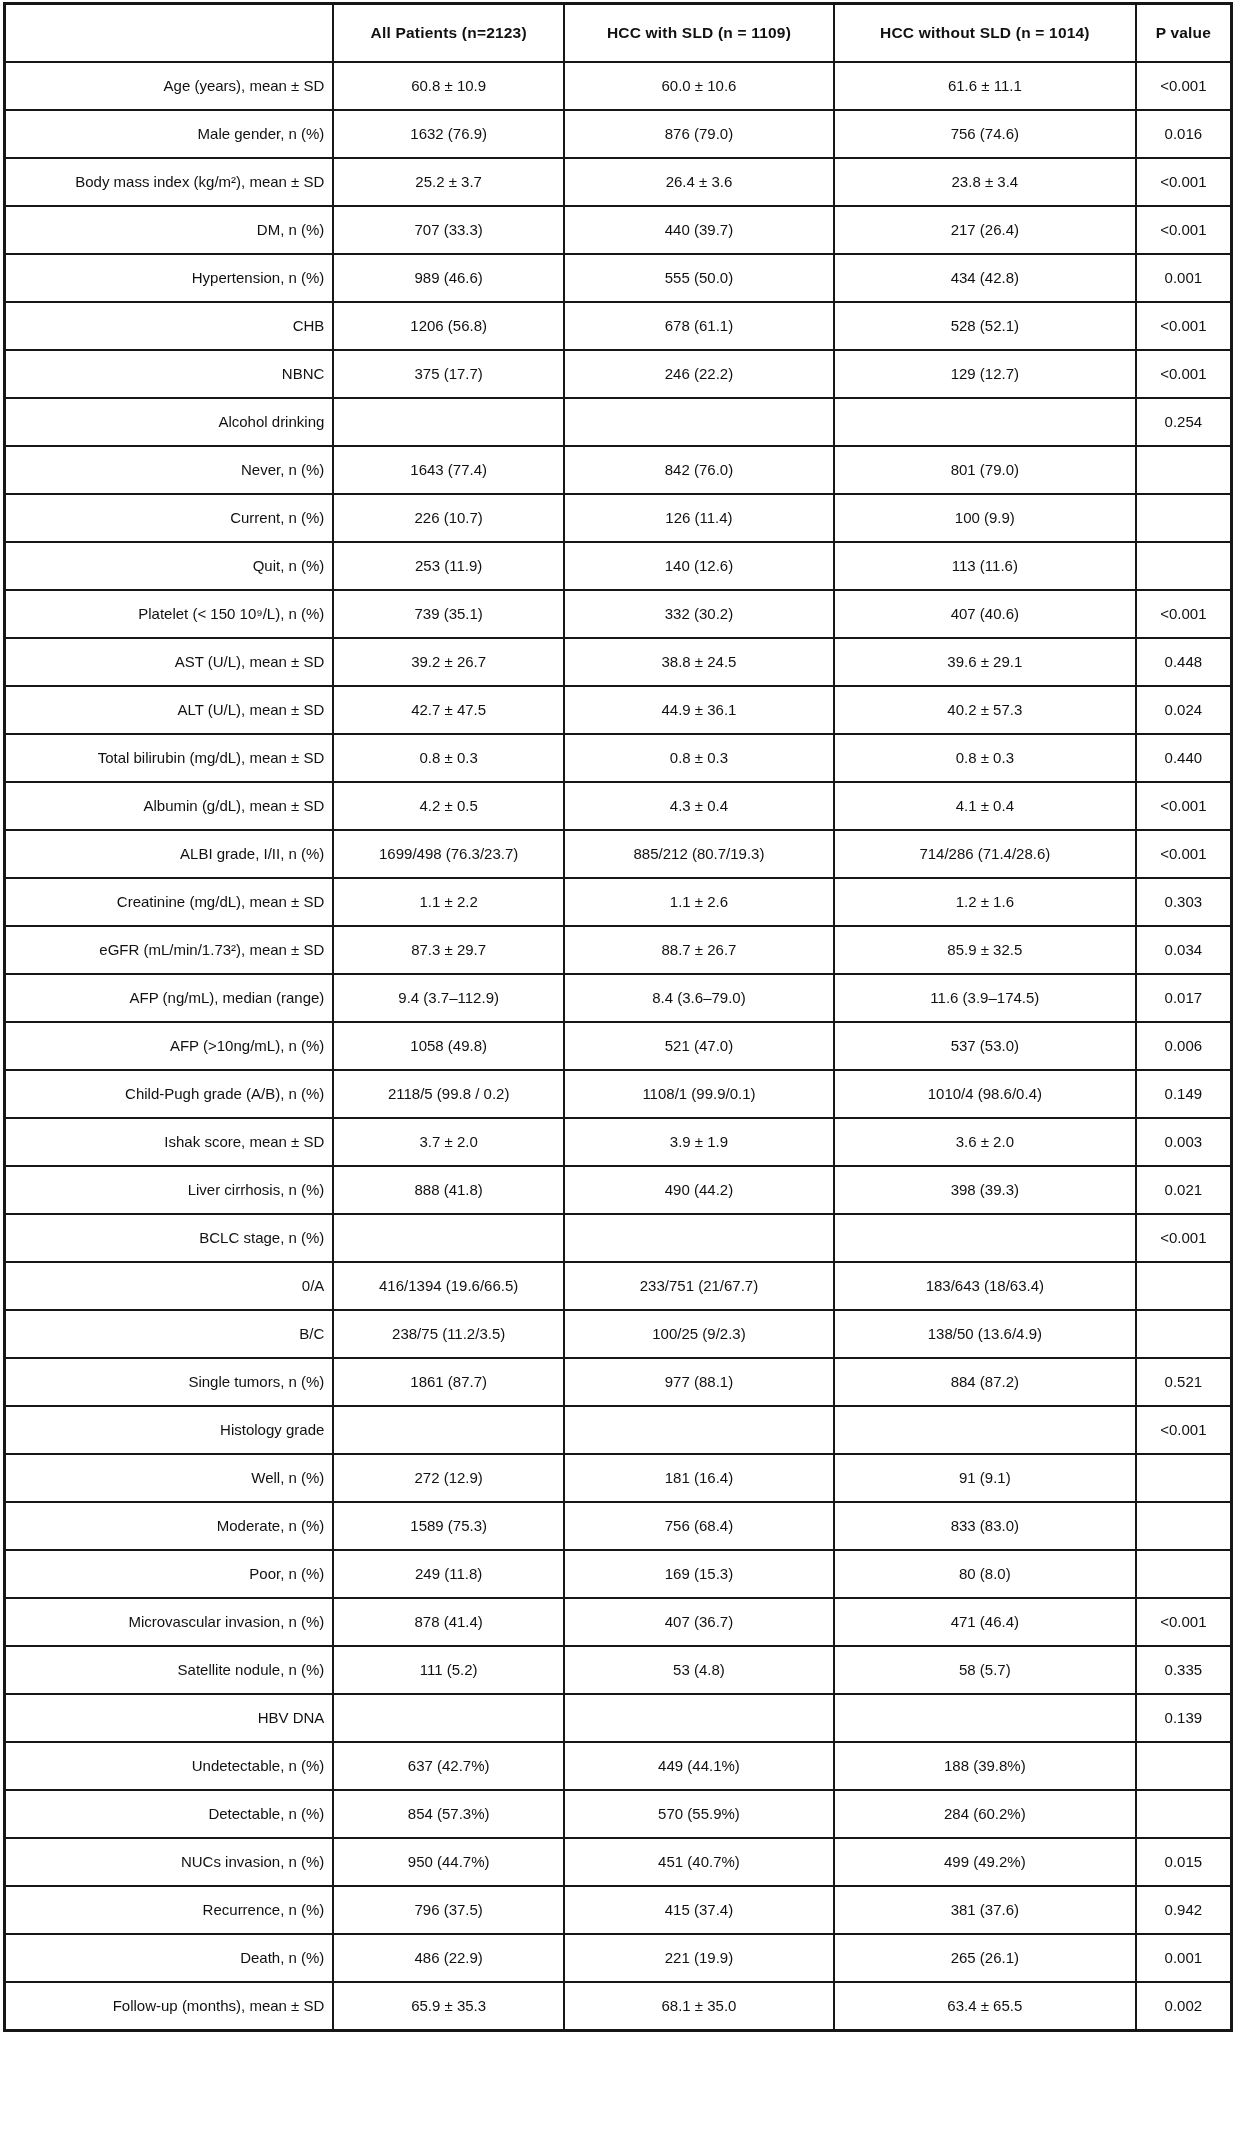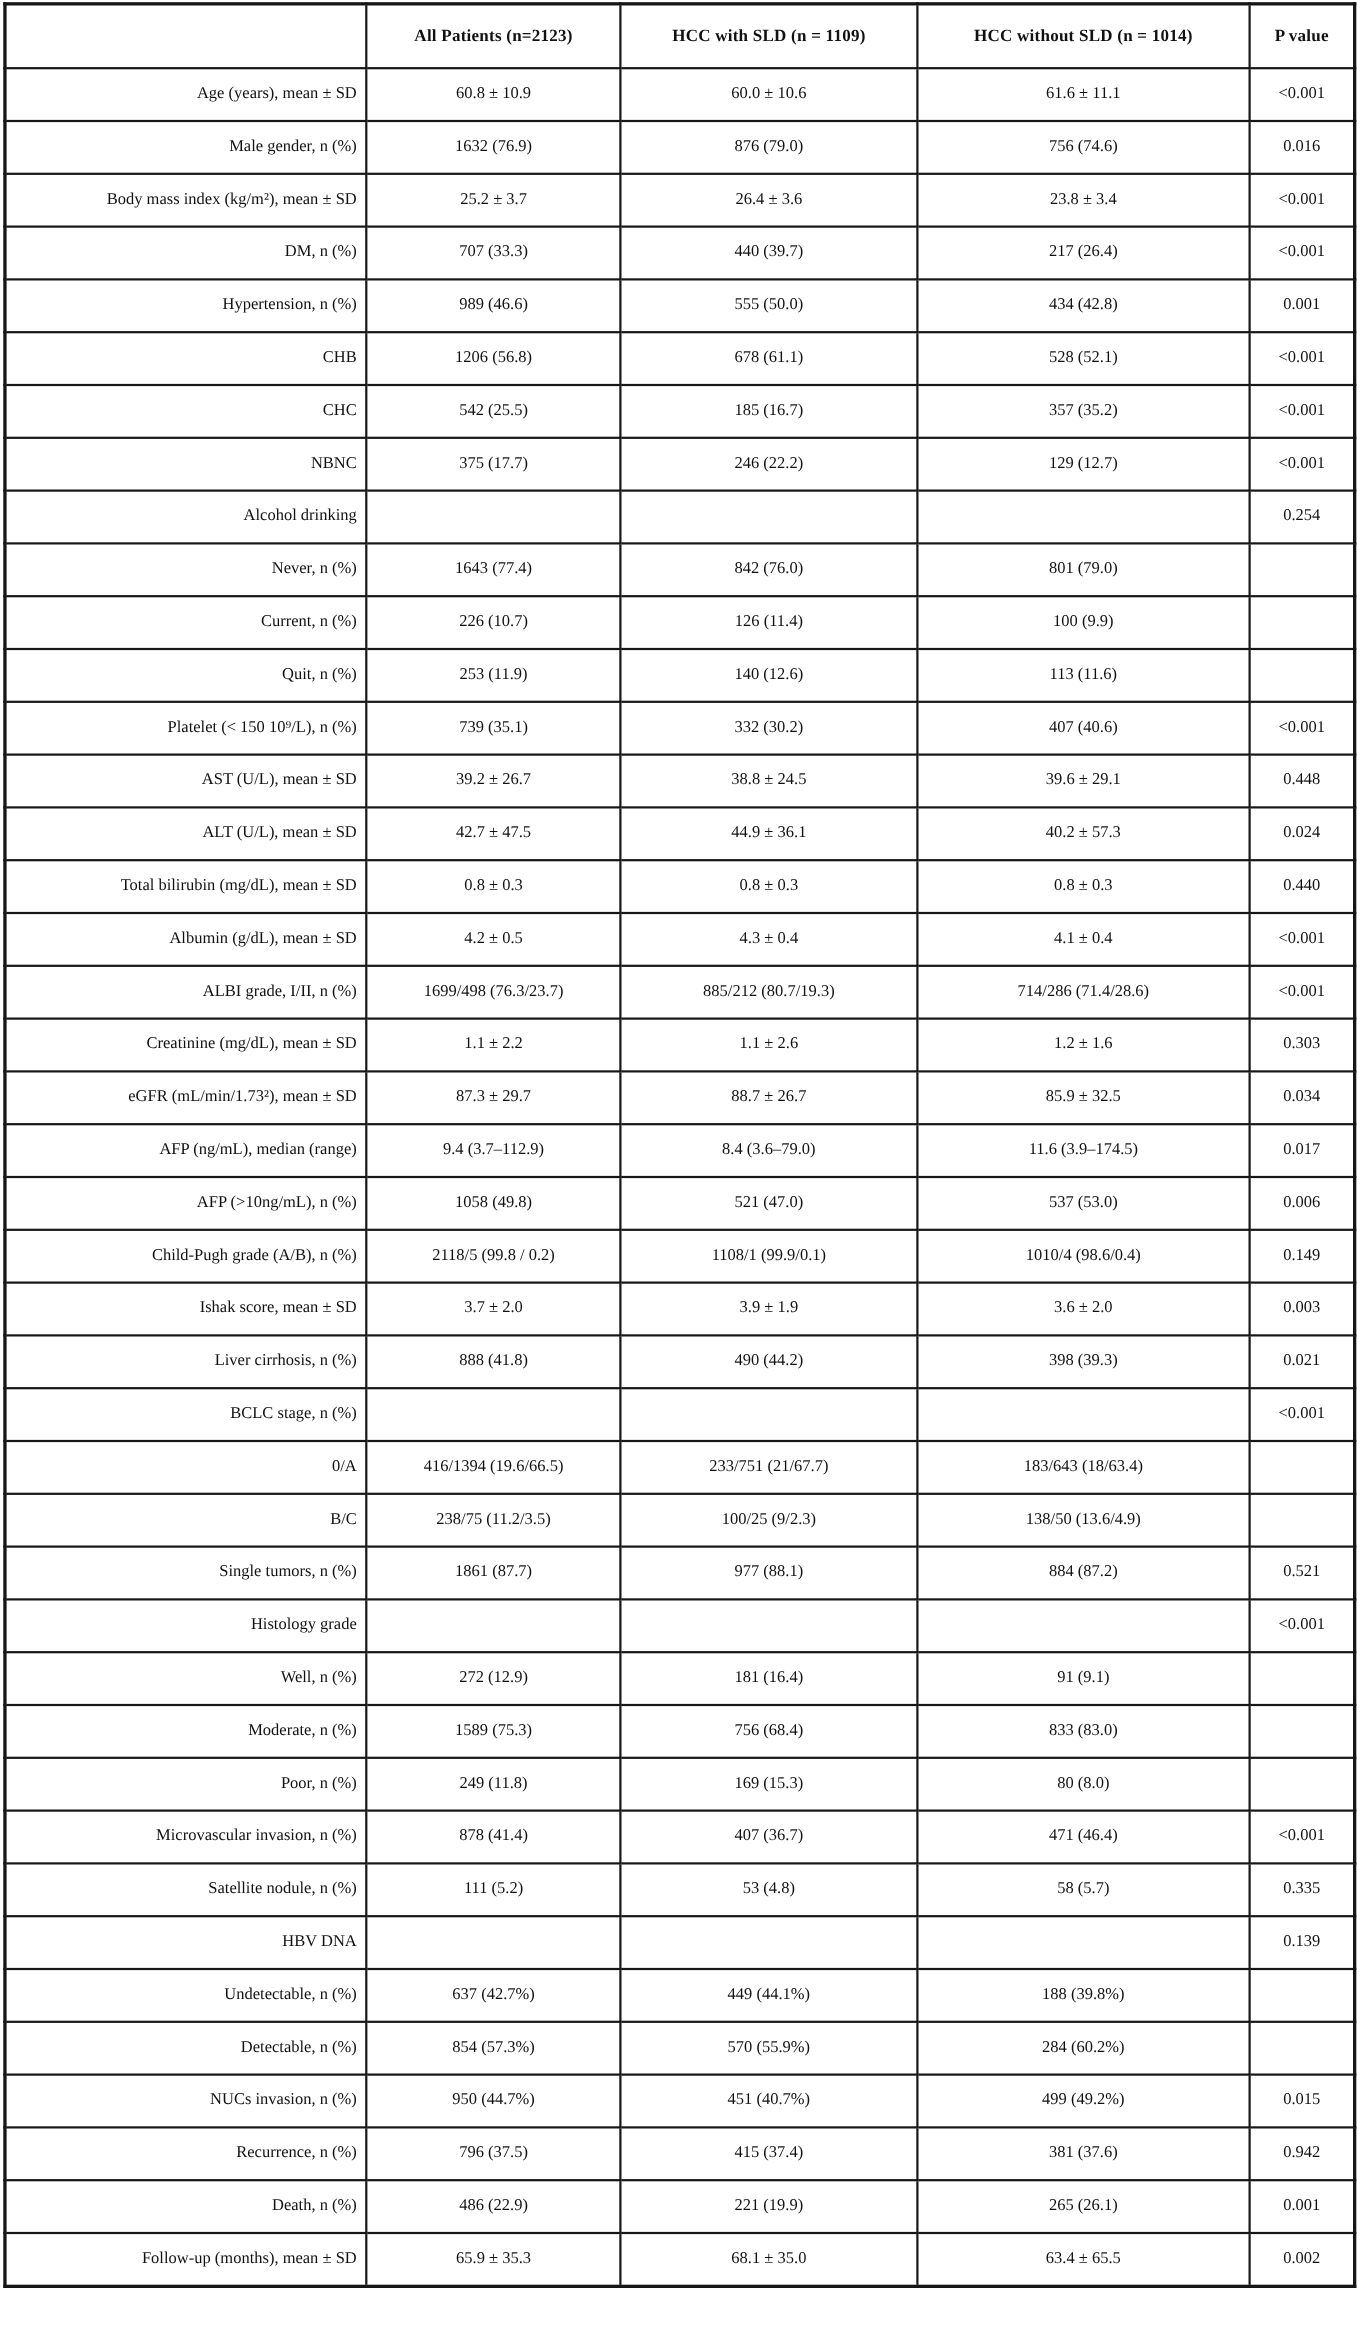--- a/index.html
+++ b/index.html
@@ -6,21 +6,20 @@
     margin: 0;
     padding: 0;
     background: #ffffff;
     font-family: "Liberation Sans", sans-serif;
     color: #111111;
   }
   .page {
     width: 1236px;
     box-sizing: border-box;
     padding: 2px 3px;
-    font-family: Liberation Serif, serif;
   }
   table.stats {
     width: 100%;
     border-collapse: collapse;
     table-layout: fixed;
     border: 3px solid #161616;
   }
   table.stats col.c-label   { width: 26.8%; }
   table.stats col.c-all     { width: 18.8%; }
   table.stats col.c-sld     { width: 22.0%; }
@@ -105,27 +104,20 @@
           <td class="cell-p">0.001</td>
         </tr>
         <tr>
           <td class="cell-label">CHB</td>
           <td class="cell-val">1206 (56.8)</td>
           <td class="cell-val">678 (61.1)</td>
           <td class="cell-val">528 (52.1)</td>
           <td class="cell-p">&lt;0.001</td>
         </tr>
         <tr>
-          <td class="cell-label">CHC</td>
-          <td class="cell-val">542 (25.5)</td>
-          <td class="cell-val">185 (16.7)</td>
-          <td class="cell-val">357 (35.2)</td>
-          <td class="cell-p">&lt;0.001</td>
-        </tr>
-        <tr>
           <td class="cell-label">NBNC</td>
           <td class="cell-val">375 (17.7)</td>
           <td class="cell-val">246 (22.2)</td>
           <td class="cell-val">129 (12.7)</td>
           <td class="cell-p">&lt;0.001</td>
         </tr>
         <tr>
           <td class="cell-label">Alcohol drinking</td>
           <td class="cell-val"></td>
           <td class="cell-val"></td>

